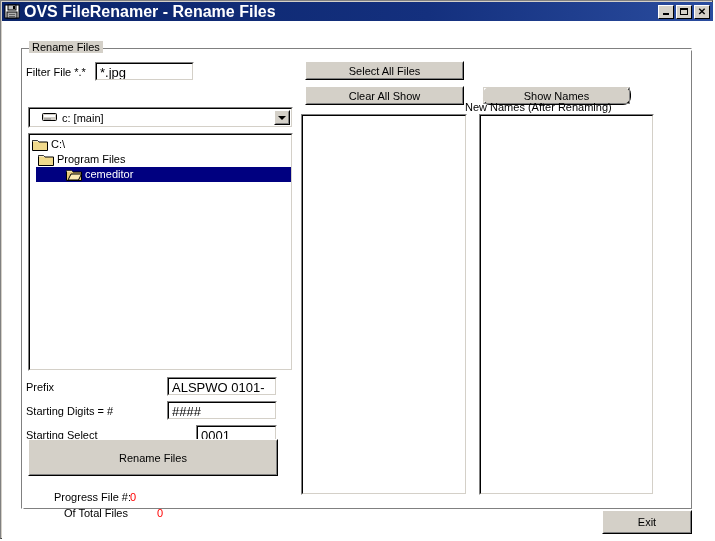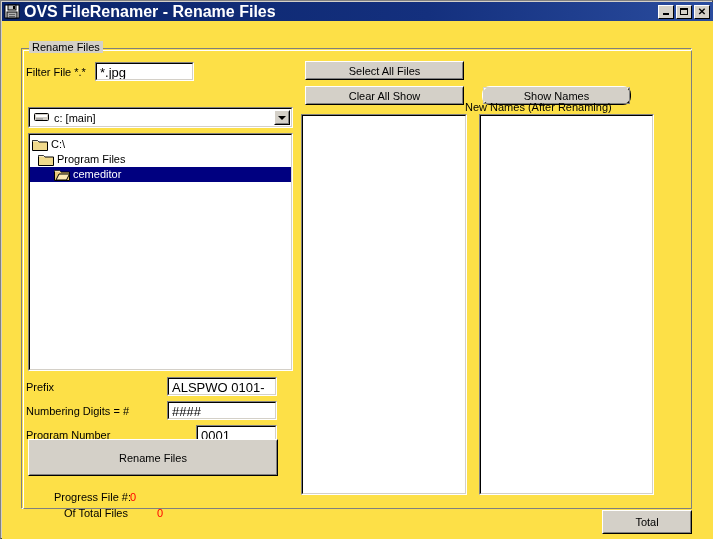--- a/index.html
+++ b/index.html
@@ -95,21 +95,21 @@
     font-family: "Liberation Sans", sans-serif;
   }
 
   
   .client {
     position: absolute;
     left: 1px;
     top: 20px;
     width: 711px;
     height: 518px;
-    background: #fde047;
+    background: #ffffff;
   }
 
   
   .groupbox {
     position: absolute;
     left: 19px;
     top: 27px;
     width: 671px;
     height: 461px;
     border: 1px solid #808080;
@@ -220,20 +220,21 @@
   .combo-in {
     position: absolute;
     left: 0; top: 0; right: 0; bottom: 0;
     border: 1px solid #000000;
     border-right-color: #d4d0c8;
     border-bottom-color: #d4d0c8;
     box-sizing: border-box;
     background: #ffffff;
     display: flex;
     align-items: center;
+    padding-left: 8px;
   }
   .combo-text {
     font-size: 11px;
     font-family: "Liberation Sans", sans-serif;
     color: #000000;
     white-space: nowrap;
     margin-left: 4px;
   }
   .combo-btn {
     position: absolute;
@@ -374,47 +375,47 @@
                 </svg></span>
               <span class="tree-label">C:\</span>
             </div>
             <div class="tree-row" style="padding-left: 8px; padding-right: 2px;">
               <span class="folder-icon"><svg width="16" height="13" viewBox="0 0 16 13">
                   <path d="M0.5 2.5 L5.5 2.5 L7 4 L15.5 4 L15.5 12.5 L0.5 12.5 Z" fill="#f0d98c" stroke="#000000" stroke-width="1"></path>
                   <path d="M0.5 2.5 L5.5 2.5 L7 4 L0.5 4 Z" fill="#ffffff" opacity="0.45"></path>
                 </svg></span>
               <span class="tree-label">Program Files</span>
             </div>
-            <div class="tree-row selected" style="padding-left: 24px;">
+            <div class="tree-row selected" style="padding-left: 30px; margin-left: 6px;">
               <span class="folder-icon"><svg width="16" height="13" viewBox="0 0 16 13">
                   <path d="M0.5 2.5 L5.5 2.5 L7 4 L15.5 4 L15.5 12.5 L0.5 12.5 Z" fill="#e8c97a" stroke="#000000" stroke-width="1"></path>
                   <path d="M0.5 2.5 L5.5 2.5 L7 4 L0.5 4 Z" fill="#ffffff" opacity="0.45"></path>
                   <path d="M2 12 L5 6 L15.5 6 L12.5 12 Z" fill="#fdeab4" stroke="#000000" stroke-width="1"></path>
                 </svg></span>
               <span class="tree-label">cemeditor</span>
             </div>
           </div>
       </div>
     </div>
 
     <div class="lbl" style="left:24px; top:360px;">Prefix</div>
     <div class="sunken" style="left:165px; top:356px; width:110px; height:19px;">
       <div class="sunken-in">
         <span class="textbox-val">ALSPWO 0101-</span>
       </div>
     </div>
 
-    <div class="lbl" style="left:24px; top:384px;">Numbering Digits = #</div>
+    <div class="lbl" style="left:24px; top:384px;">Starting Digits = #</div>
     <div class="sunken" style="left:165px; top:380px; width:110px; height:19px;">
       <div class="sunken-in">
         <span class="textbox-val">####</span>
       </div>
     </div>
 
-    <div class="lbl" style="left:24px; top:408px;">Program Number</div>
+    <div class="lbl" style="left:24px; top:408px;">Starting Select</div>
     <div class="sunken" style="left:194px; top:404px; width:81px; height:19px;">
       <div class="sunken-in">
         <span class="textbox-val">0001</span>
       </div>
     </div>
 
     <div class="btn" style="left:26px; top:418px; width:250px; height:37px;">
       <div class="btn-inner">
         <span>Rename Files</span>
       </div>
@@ -450,18 +451,18 @@
 
     <div class="lbl" style="left:463px; top:80px;">New Names (After Renaming)</div>
     <div class="sunken" style="left:477px; top:93px; width:175px; height:381px;">
       <div class="sunken-in">
         <div id="new-names-rows"></div>
       </div>
     </div>
 
     <div class="btn" style="left:600px; top:489px; width:90px; height:24px;">
       <div class="btn-inner">
-        <span>Total</span>
+        <span>Exit</span>
       </div>
     </div>
 
   </div>
 </div>
 
 </body></html>

